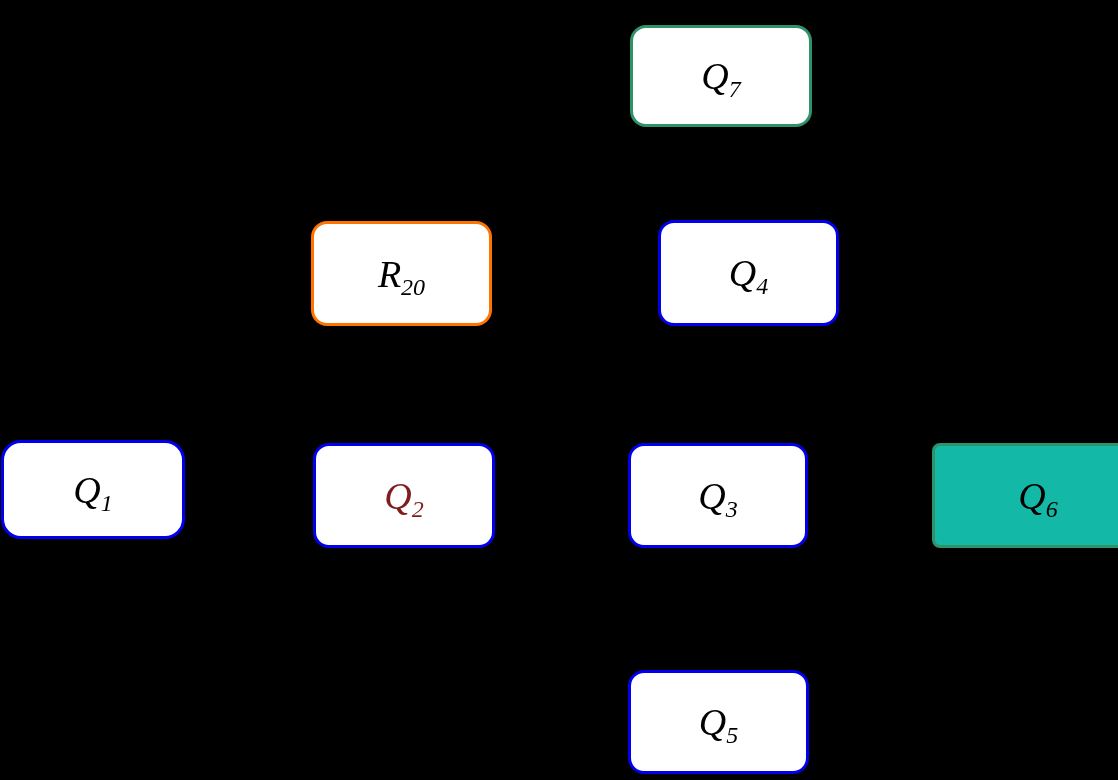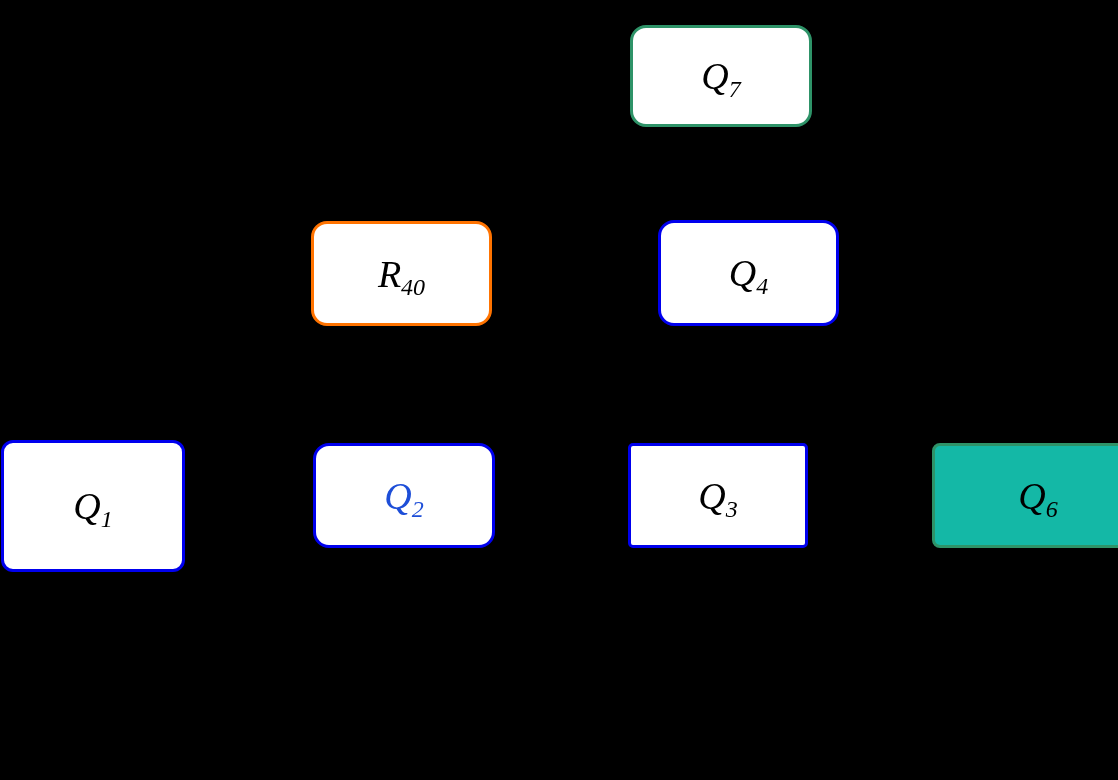--- a/index.html
+++ b/index.html
@@ -44,36 +44,39 @@
 </head>
 <body>
 
 <div id="canvas" style="width: 1118px; height: 780px; background: rgb(0, 0, 0);">
 
     <div class="node" style="left: 630px; top: 3px; width: 182px; height: 102px; background: rgb(255, 255, 255); border-width: 3px; border-radius: 16px; border-color: rgb(46, 147, 104); margin-top: 22px;">
       <span class="label" style="color: rgb(0, 0, 0);"><span class="base">Q</span><sub class="sub">7</sub></span>
     </div>
 
     <div class="node" style="left: 311px; top: 221px; width: 181px; height: 105px; background: rgb(255, 255, 255); border-width: 3px; border-radius: 16px; border-color: rgb(255, 115, 0);">
-      <span class="label" style="color: rgb(0, 0, 0);"><span class="base">R</span><sub class="sub">40</sub></span>
+      <span class="label" style="color: rgb(0, 0, 0);"><span class="base">R</span><sub class="sub">20</sub></span>
     </div>
 
     <div class="node" style="left: 627px; top: 220px; width: 181px; height: 106px; background: rgb(255, 255, 255); border-width: 3px; border-radius: 16px; border-color: rgb(0, 0, 238); margin-left: 31px;">
       <span class="label" style="color: rgb(0, 0, 0);"><span class="base">Q</span><sub class="sub">4</sub></span>
     </div>
 
-    <div class="node" style="left: 1px; top: 440px; width: 184px; height: 132px; background: rgb(255, 255, 255); border-width: 3px; border-radius: 12px; border-color: rgb(0, 0, 238);">
+    <div class="node" style="left: 1px; top: 440px; width: 184px; height: 99px; background: rgb(255, 255, 255); border-width: 3px; border-radius: 20px; border-color: rgb(0, 0, 238);">
       <span class="label" style="color: rgb(0, 0, 0);"><span class="base">Q</span><sub class="sub">1</sub></span>
     </div>
 
     <div class="node" style="left: 313px; top: 443px; width: 182px; height: 105px; background: rgb(255, 255, 255); border-width: 3px; border-radius: 16px; border-color: rgb(0, 0, 238);">
-      <span class="label" style="color: #1d4ed8;"><span class="base">Q</span><sub class="sub">2</sub></span>
+      <span class="label" style="color: #7f1d1d;"><span class="base">Q</span><sub class="sub">2</sub></span>
     </div>
 
-    <div class="node" style="left: 628px; top: 443px; width: 180px; height: 105px; background: rgb(255, 255, 255); border-width: 3px; border-radius: 5px; border-color: rgb(0, 0, 238);">
+    <div class="node" style="left: 628px; top: 443px; width: 180px; height: 105px; background: rgb(255, 255, 255); border-width: 3px; border-radius: 16px; border-color: rgb(0, 0, 238);">
       <span class="label" style="color: rgb(0, 0, 0);"><span class="base">Q</span><sub class="sub">3</sub></span>
     </div>
 
     <div class="node" style="left: 932px; top: 443px; width: 212px; height: 105px; background: #14b8a6; border-width: 3px; border-radius: 8px; border-color: rgb(46, 147, 104);">
       <span class="label" style="color: rgb(0, 0, 0);"><span class="base">Q</span><sub class="sub">6</sub></span>
     </div>
 
+    <div class="node" style="left: 628px; top: 670px; width: 181px; height: 104px; background: rgb(255, 255, 255); border-width: 3px; border-radius: 16px; border-color: rgb(0, 0, 238);">
+      <span class="label" style="color: rgb(0, 0, 0);"><span class="base">Q</span><sub class="sub">5</sub></span>
+    </div>
   </div>
 
 </body></html>

